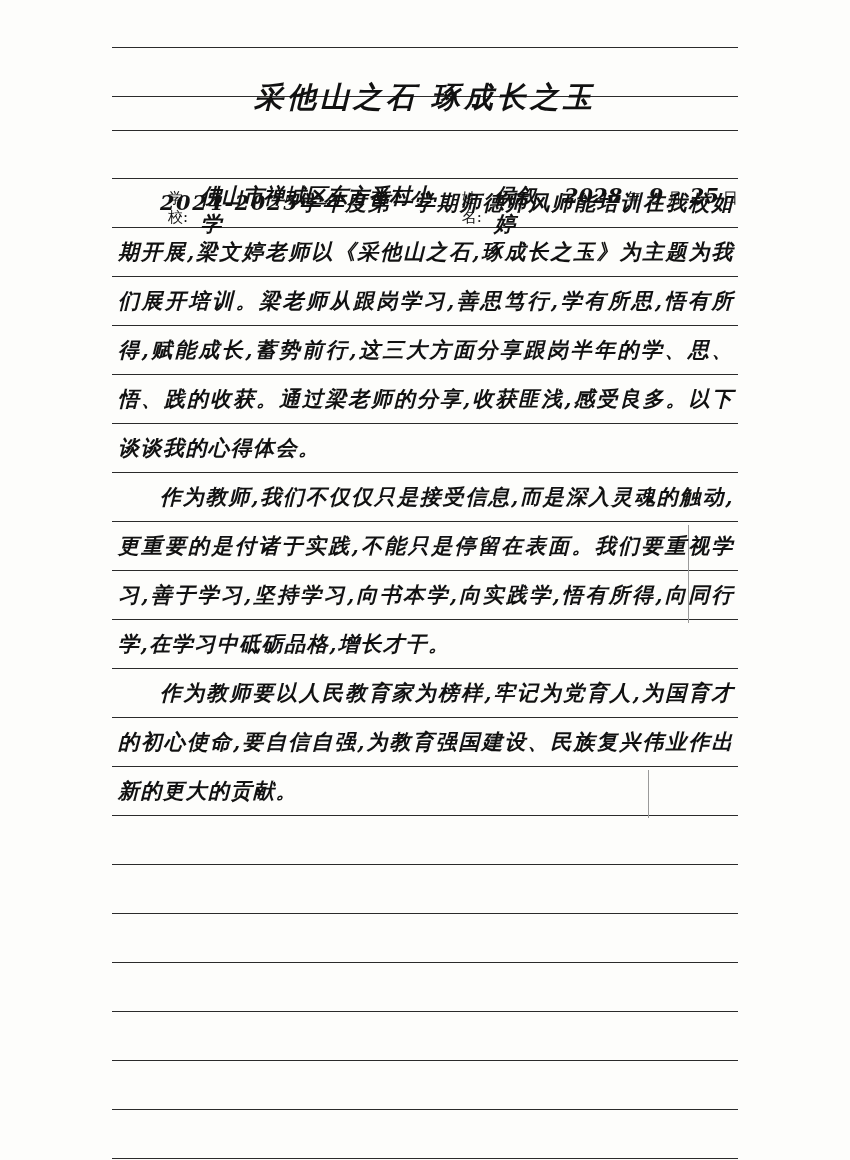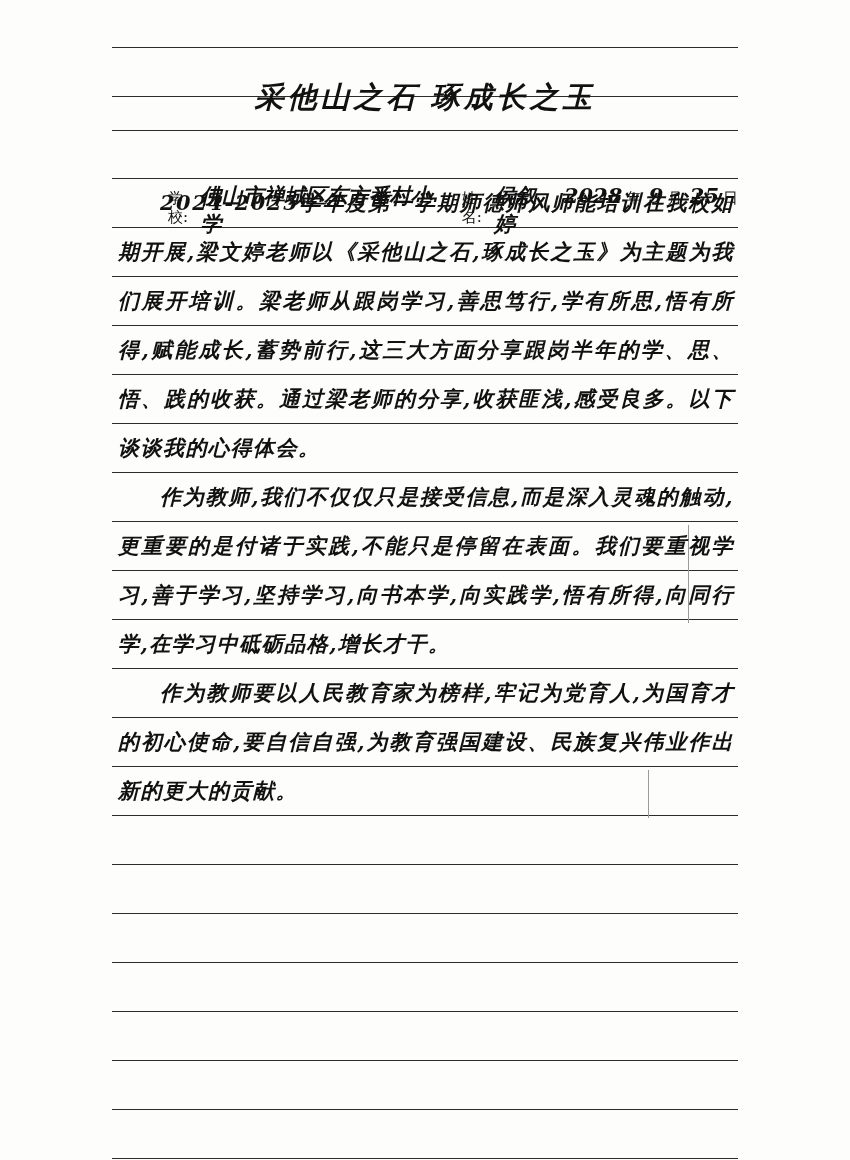--- a/index.html
+++ b/index.html
@@ -46,21 +46,21 @@
     left: 0; top: 0; right: 0; bottom: 0;
   }
   .title {
     position: absolute;
     left: 0; right: 0;
     top: 78px;
     text-align: center;
     font-size: 29px;
     letter-spacing: 4px;
     color: #111;
-    font-family: Liberation Serif, serif;
+    font-family: Liberation Sans, sans-serif;
     font-style: italic;
     font-weight: bold;
   }
   .meta {
     position: absolute;
     left: 168px;
     right: 112px;
     top: 139px;
     display: flex;
     align-items: baseline;

